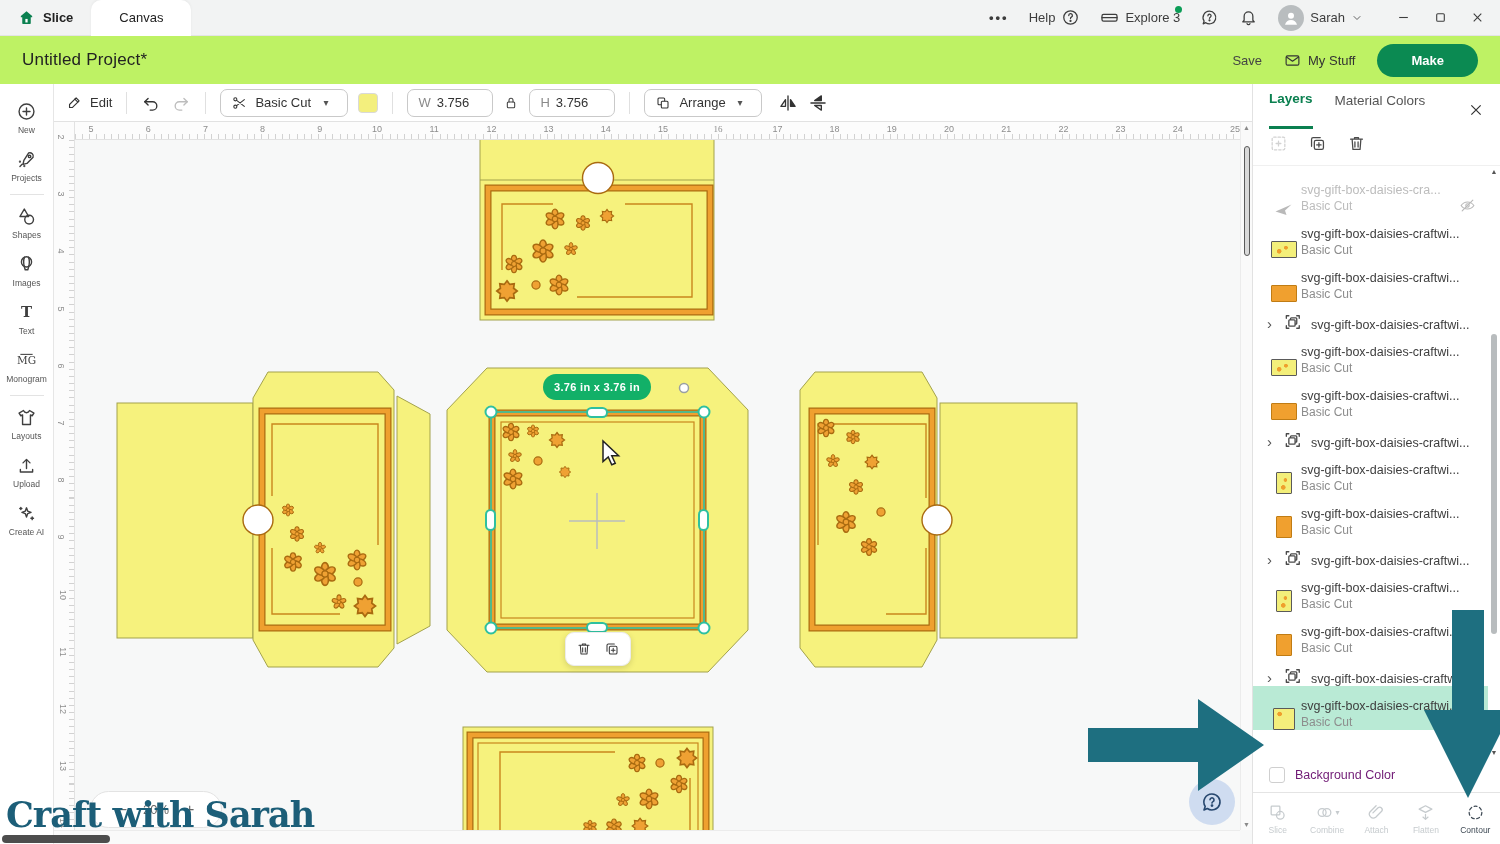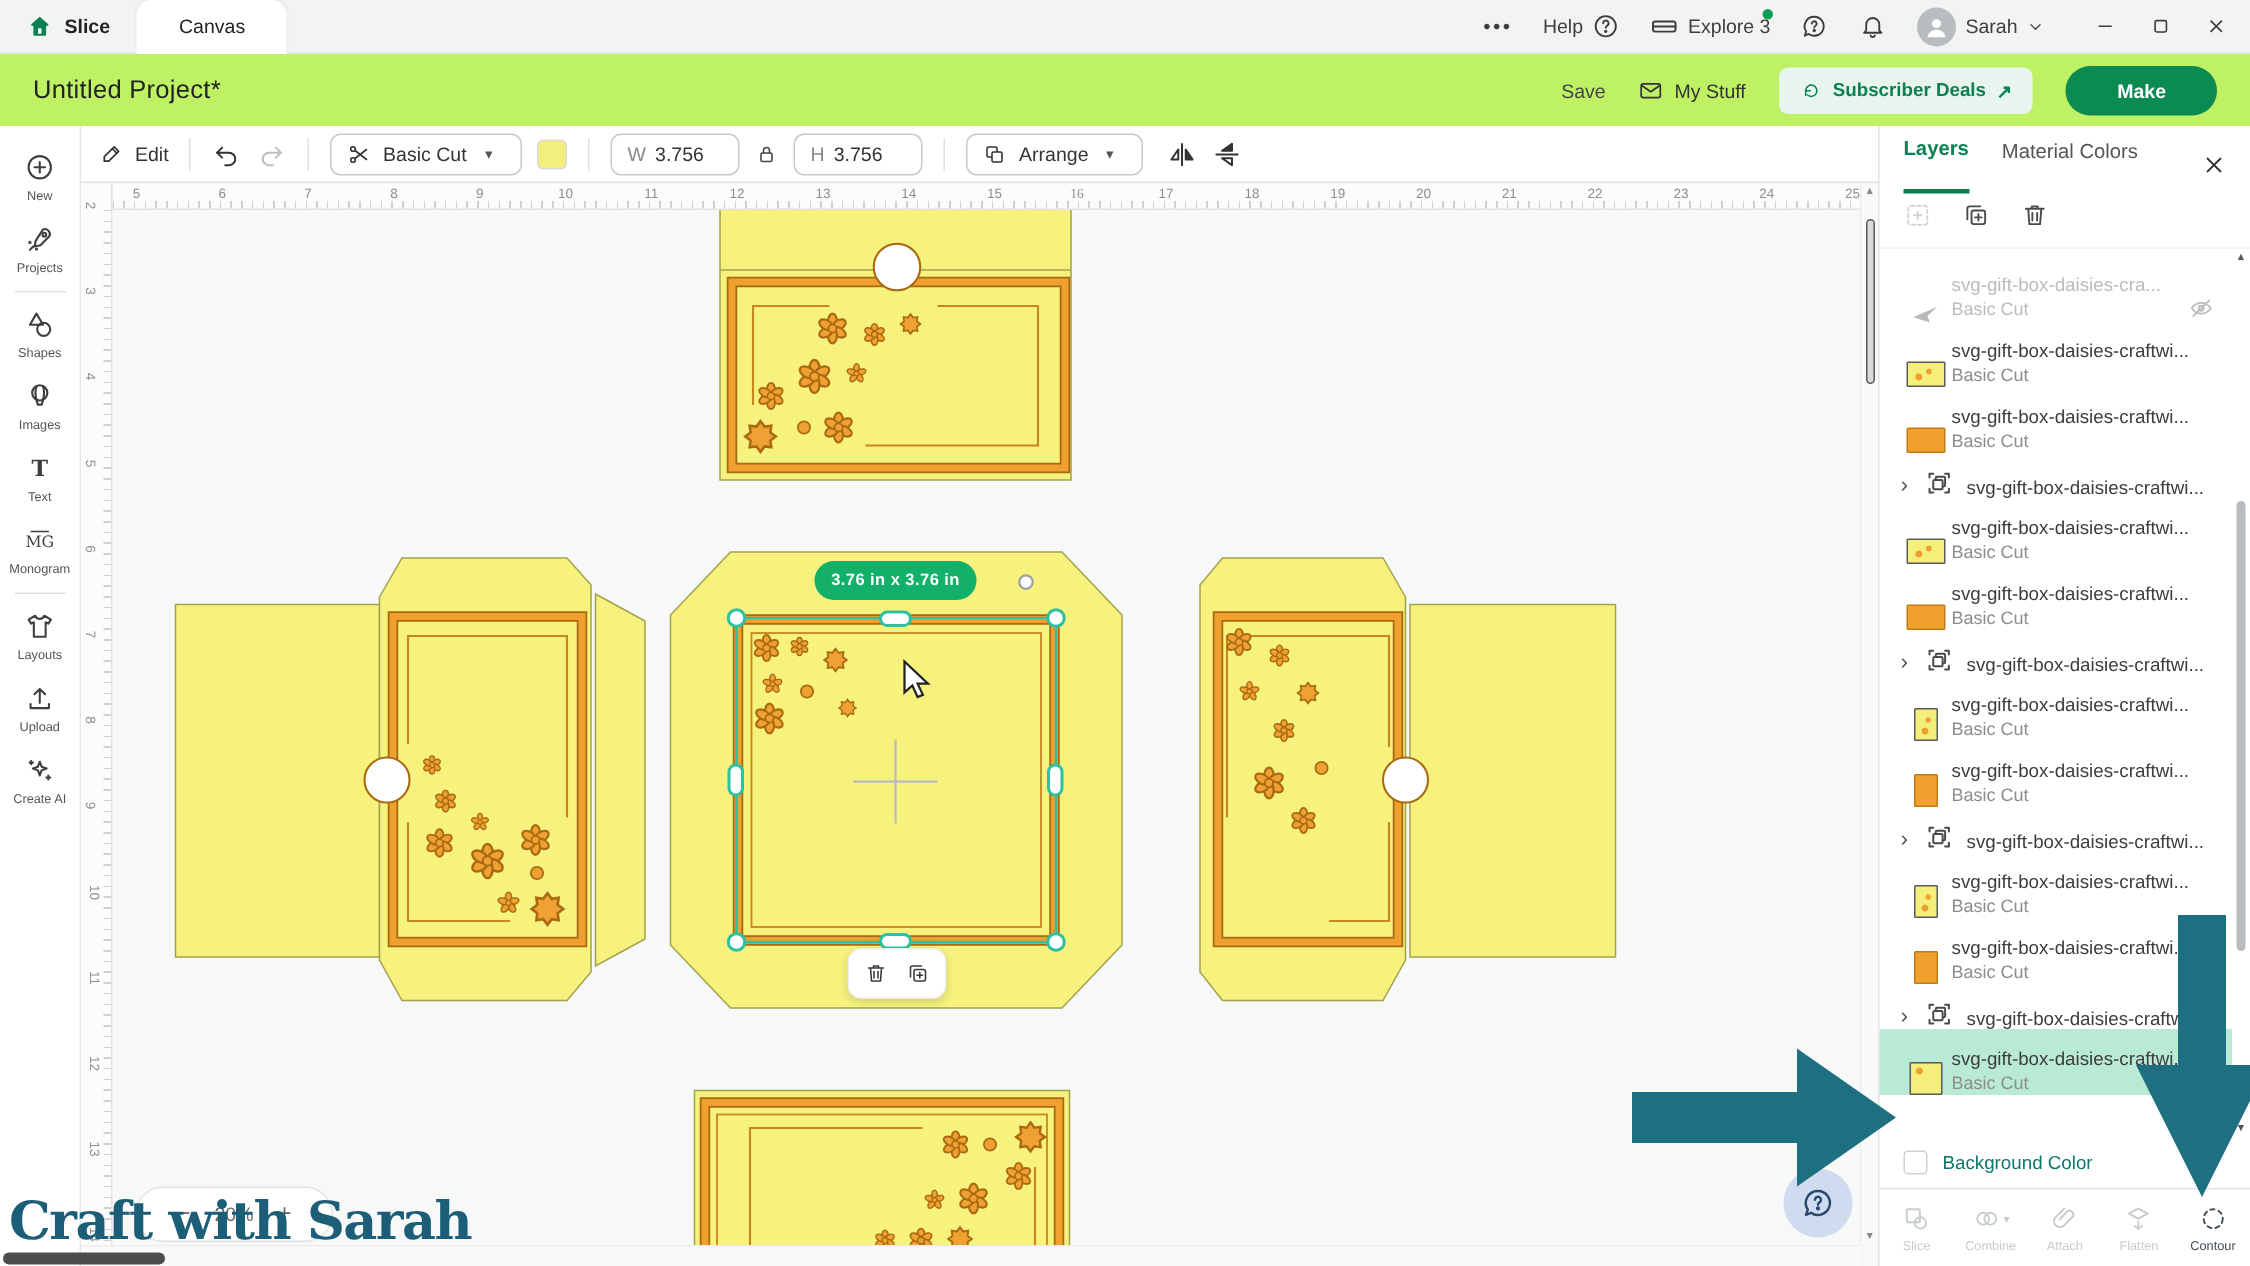--- a/index.html
+++ b/index.html
@@ -110,21 +110,21 @@
   .lsub{font-size:12px;color:#8d8d8d}
   .lrow.dim .lname,.lrow.dim .lsub{color:#bcbcbc}
   .eyeoff{width:17px;height:17px;color:#b9b9b9;flex:none;margin-right:6px}
   .chev{font-size:15px;color:#555;width:14px;flex:none}
   .gicon{width:20px;height:20px;color:#4a4a4a;flex:none;margin:0 8px 0 2px}
   .lrow.group .lname{font-size:12.5px}
   .plist-scroll{position:absolute;right:1px;top:0;bottom:0;width:10px;display:flex;flex-direction:column;align-items:center;justify-content:space-between;padding:2px 0;font-size:7px;color:#555}
   .plist-scroll .thumb2{position:absolute;top:168px;left:2px;width:6px;height:300px;background:#b8bcbe;border-radius:3px}
   .bgc-row{display:flex;align-items:center;gap:10px;padding:9px 16px;height:34px}
   .bgc-box{width:16px;height:16px;border:1px solid #cfcfcf;border-radius:3px;background:#fff;cursor:pointer}
-  .bgc-lbl{font-size:12.5px;color:#0f766e}
+  .bgc-lbl{font-size:12.5px;color:#701a75}
   .pactions{height:52px;border-top:1px solid #e4e4e4;display:flex;align-items:stretch}
   .pact{flex:1;display:flex;flex-direction:column;align-items:center;justify-content:center;gap:3px;font-size:8.5px;color:#c6cbce;cursor:default}
   .pact .ic{width:19px;height:19px}
   .pact.en{color:#3f4a55;cursor:pointer}
   .pact .cmb{display:flex;align-items:center;gap:2px}
   .pact .cv{font-size:8px}
 
   
   .anno{position:absolute;z-index:50;pointer-events:none}
 </style>
@@ -218,30 +218,20 @@
   <div class="hdr-right">
     <span class="save-lbl">Save</span>
     <span class="mystuff">
       <span class="ic" id="i-mail">
           <svg viewBox="0 0 24 24" fill="none" stroke="currentColor" stroke-width="1.6" stroke-linecap="round" stroke-linejoin="round">
             <rect x="3" y="5.5" width="18" height="13" rx="2"></rect>
             <path d="M3.5 7l8.5 6 8.5-6"></path>
           </svg>
         </span>
       <span>My Stuff</span>
-    </span>
-    <span class="deals-pill">
-      <span class="ic" id="i-cyc">
-          <svg viewBox="0 0 24 24" fill="none" stroke="currentColor" stroke-width="1.6" stroke-linecap="round" stroke-linejoin="round">
-            <path d="M6 12a6 6 0 1 1 1.8 4.3"></path>
-            <path d="M6 17v-5h5"></path>
-          </svg>
-        </span>
-      <span>Subscriber Deals</span>
-      <span>↗</span>
     </span>
     <button class="make-btn">Make</button>
   </div>
 </div>
 
 <div class="toolbar">
   <span class="tb-btn">
     <span class="ic" id="i-edit">
         <svg viewBox="0 0 24 24" fill="none" stroke="currentColor" stroke-width="1.6" stroke-linecap="round" stroke-linejoin="round">
           <path d="M5 19h4.2l9.3-9.3-4.2-4.2L5 14.8z"></path>

